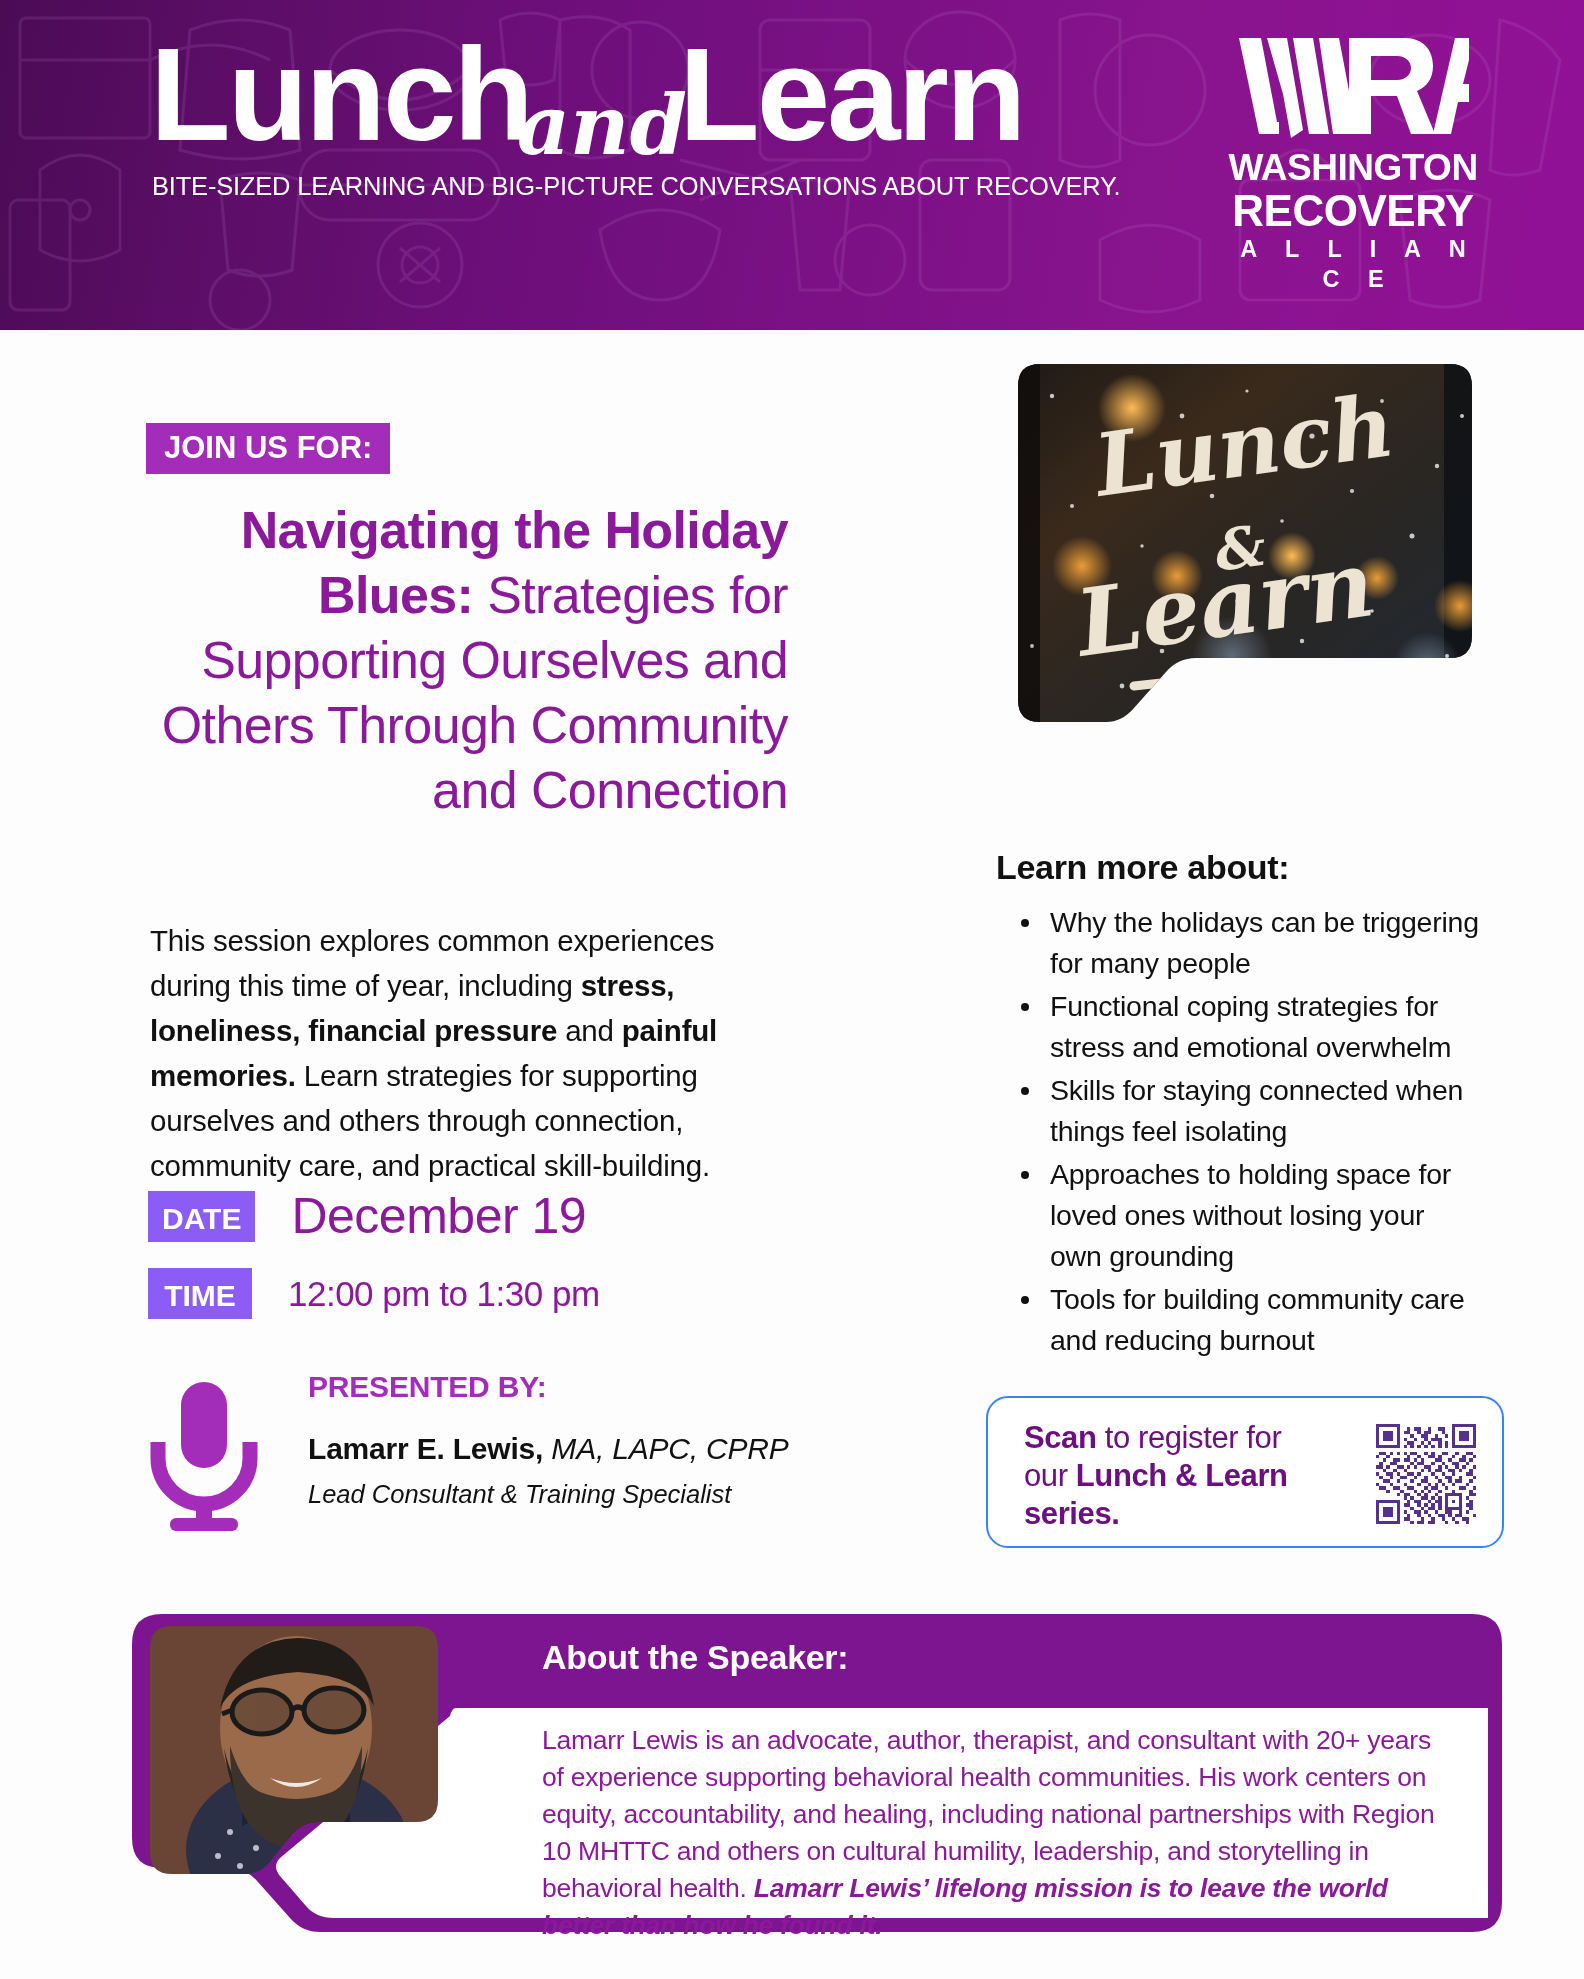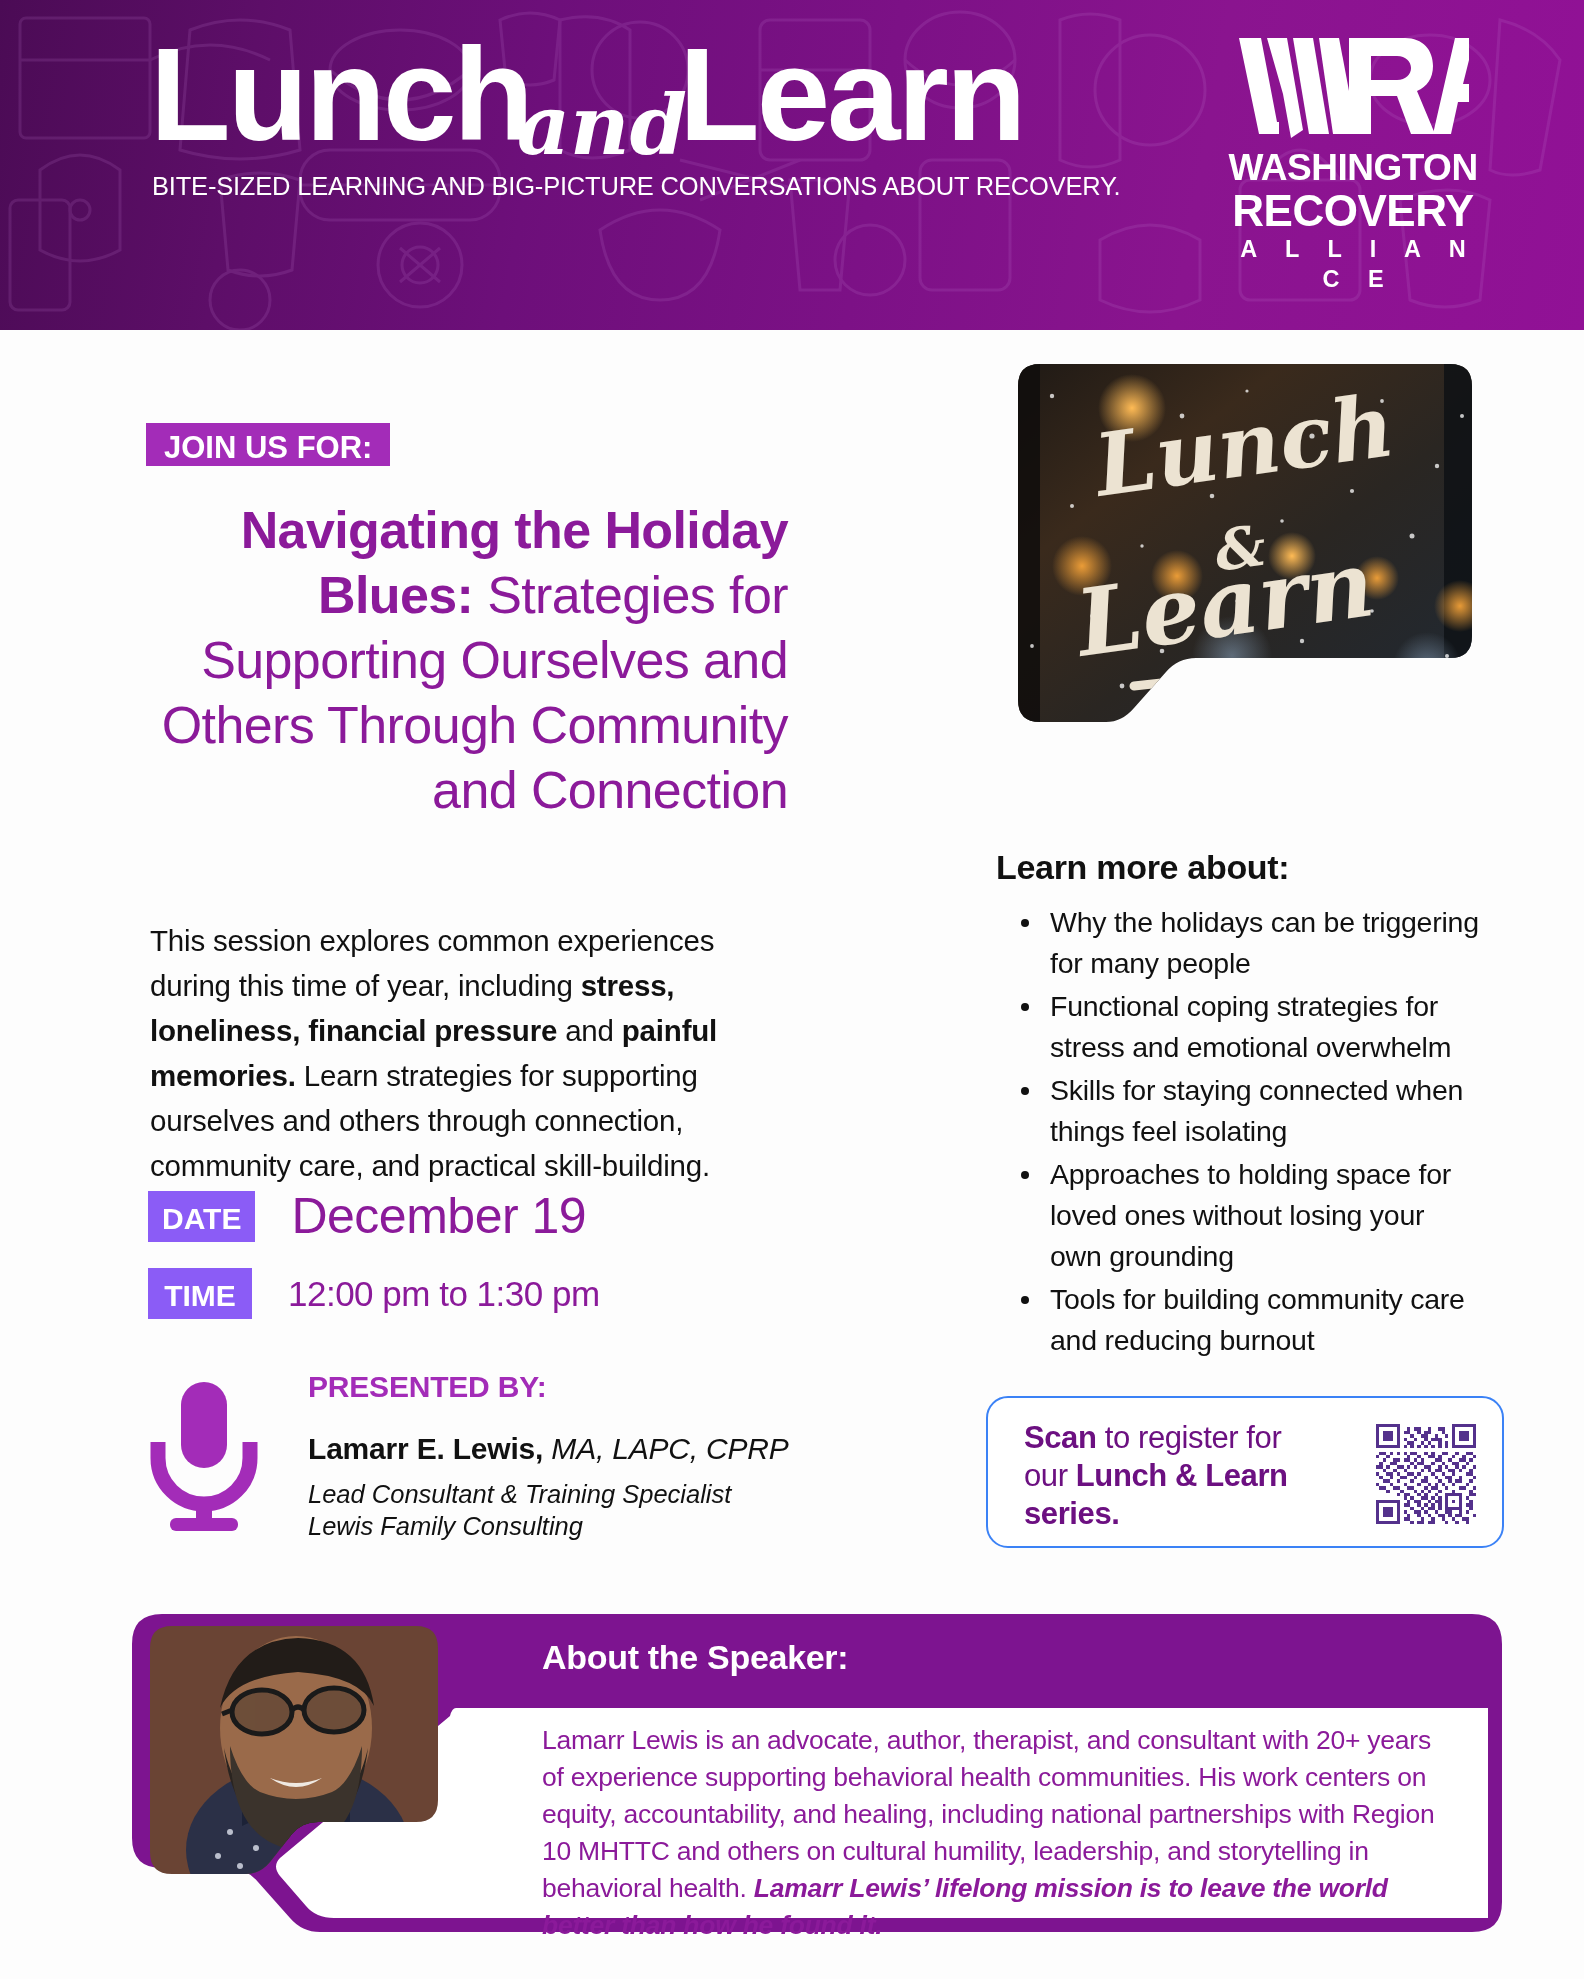--- a/index.html
+++ b/index.html
@@ -97,21 +97,21 @@
 
   
   .join-badge {
     position: absolute;
     left: 146px; top: 423px;
     background: #a32cb8;
     color: #ffffff;
     font-size: 31px;
     font-weight: 700;
     letter-spacing: 0px;
-    padding: 8px 18px 2px 18px;
+    padding: 8px 18px 10px 18px;
     line-height: 33px;
   }
   .session-title {
     position: absolute;
     left: 148px; top: 498px;
     width: 640px;
     color: #8b1a9a;
     font-size: 52px;
     line-height: 65px;
     font-weight: 400;
@@ -342,21 +342,20 @@
     <svg class="mic-icon" width="112" height="152" viewBox="0 0 112 152" xmlns="http://www.w3.org/2000/svg">
       <rect x="33" y="2" width="46" height="86" rx="23" fill="#a32cb8"></rect>
       <path d="M10,62 L10,78 C10,104 31,124 56,124 C81,124 102,104 102,78 L102,62" stroke="#a32cb8" stroke-width="15" fill="none" stroke-linecap="butt"></path>
       <rect x="48" y="120" width="16" height="20" fill="#a32cb8"></rect>
       <rect x="22" y="138" width="68" height="13" rx="6" fill="#a32cb8"></rect>
     </svg>
     <div class="presented-by">PRESENTED BY:</div>
     <div class="presenter-name"><b>Lamarr E. Lewis,</b><i> MA, LAPC, CPRP</i></div>
     <div class="presenter-role">
       <div>Lead Consultant &amp; Training Specialist</div>
-      <div>Lewis Family Consulting</div>
     </div>
   </div>
 
   <div class="hero-photo">
     <svg width="520" height="400" viewBox="0 0 520 400" xmlns="http://www.w3.org/2000/svg">
       <defs>
         <clipPath id="signclip">
           <path d="M36,30 Q36,8 58,8 L468,8 Q490,8 490,30 L490,280 Q490,302 468,302 L214,302 Q196,302 184,316 L152,352 Q140,366 124,366 L58,366 Q36,366 36,344 Z"></path>
         </clipPath>
         <linearGradient id="winbg" x1="0" y1="0" x2="1" y2="1">

